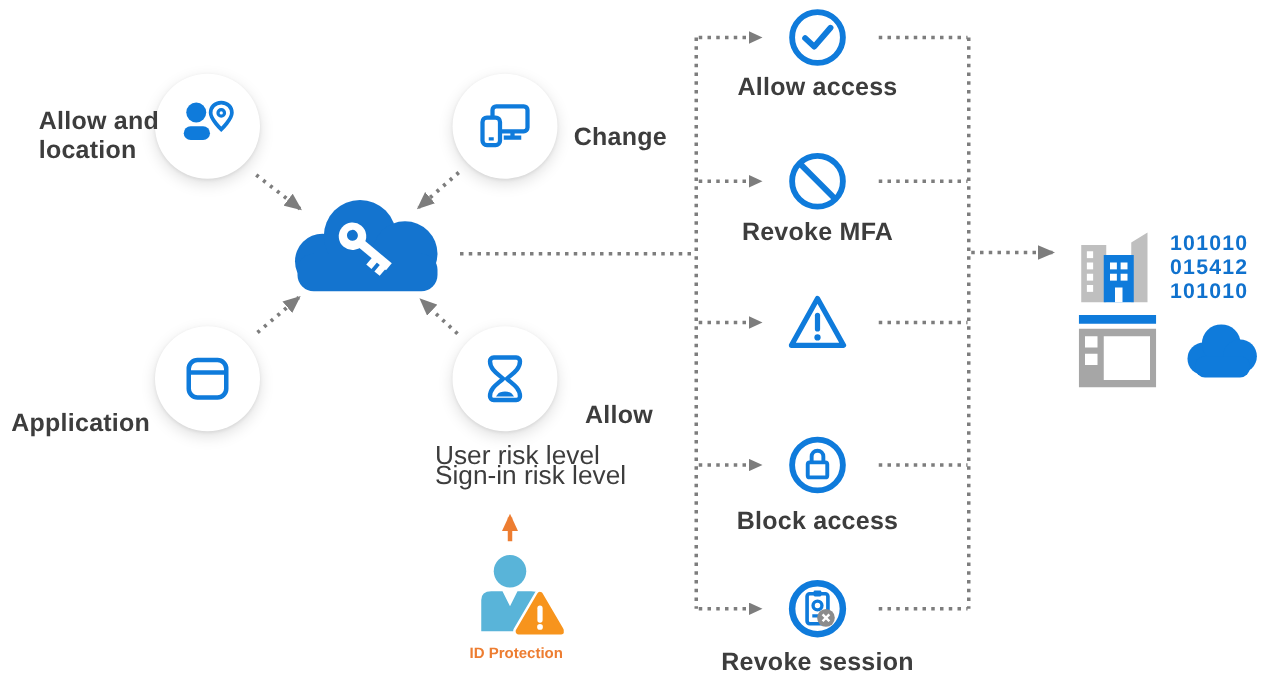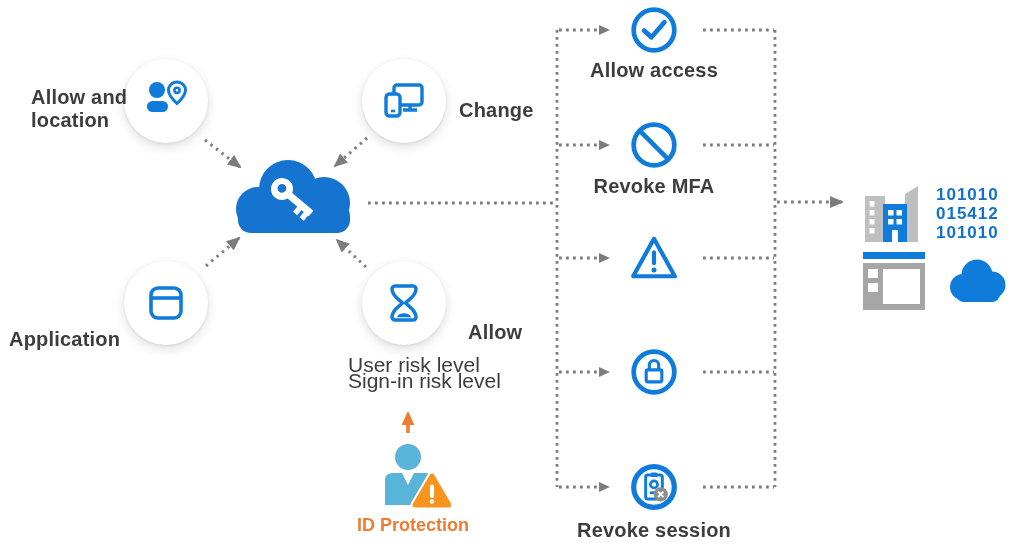--- a/index.html
+++ b/index.html
@@ -16,21 +16,21 @@
   .lbl{
     position:absolute;font-weight:bold;font-size:20px;line-height:23px;
     color:var(--label-dark,#3d3d3d);letter-spacing:.2px;
   }
   .lbl.center{text-align:center;}
   .risk-detail{
     position:absolute;font-weight:normal;font-size:21px;line-height:25px;
     color:var(--label-dark,#3d3d3d);
   }
   .idp-label{
-    position:absolute;font-weight:bold;font-size:18px;color:var(--accent-orange,#ed7d31);
+    position:absolute;font-weight:bold;font-size:12px;color:var(--accent-orange,#ed7d31);
     text-align:center;width:150px;
   }
   .outcome-circle{position:absolute;width:50px;height:50px;}
   .binary{
     position:absolute;font-family:Liberation Sans, sans-serif;
     font-weight:bold;font-size:17px;line-height:19px;color:var(--binary-blue,#1072ce);
     letter-spacing:1px;
     text-align:center;
   }
   
@@ -165,20 +165,21 @@
     </svg>
   </div>
 
   <div class="outcome-circle" style="left:629px;top:347px">
     <svg width="50" height="50" viewBox="0 0 48 48">
       <circle class="sb" stroke-width="4.5" cx="24" cy="24" r="19.5"></circle>
       <rect class="sb" stroke-width="3" x="16.5" y="22" width="15" height="11.5" rx="1.5"></rect>
       <path class="sb" stroke-width="3" d="M19.5,22 V17.5 a4.5,4.5 0 0 1 9,0 V22"></path>
     </svg>
   </div>
+  <div class="lbl center" style="left:554px;top:406px;width:200px">Block access</div>
 
   <div class="outcome-circle" style="left:629px;top:462px">
     <svg width="50" height="50" viewBox="0 0 48 48">
       <circle class="sb" stroke-width="5" cx="24" cy="24" r="19.5"></circle>
       <rect class="sb" stroke-width="2.8" x="16" y="12.5" width="16" height="23" rx="2"></rect>
       <rect class="fb" x="21" y="10" width="6" height="4.5" rx="1"></rect>
       <circle class="sb" stroke-width="2.6" cx="24" cy="21.5" r="3.4"></circle>
       <path class="sb" stroke-width="2.6" d="M20,29.5 h5"></path>
       <circle cx="30.5" cy="31" r="6.8" fill="var(--badge-gray,#8c8c8c)"></circle>
       <path d="M27.9,28.4 L33.1,33.6 M33.1,28.4 L27.9,33.6" stroke="#ffffff" stroke-width="1.9" fill="none"></path>

